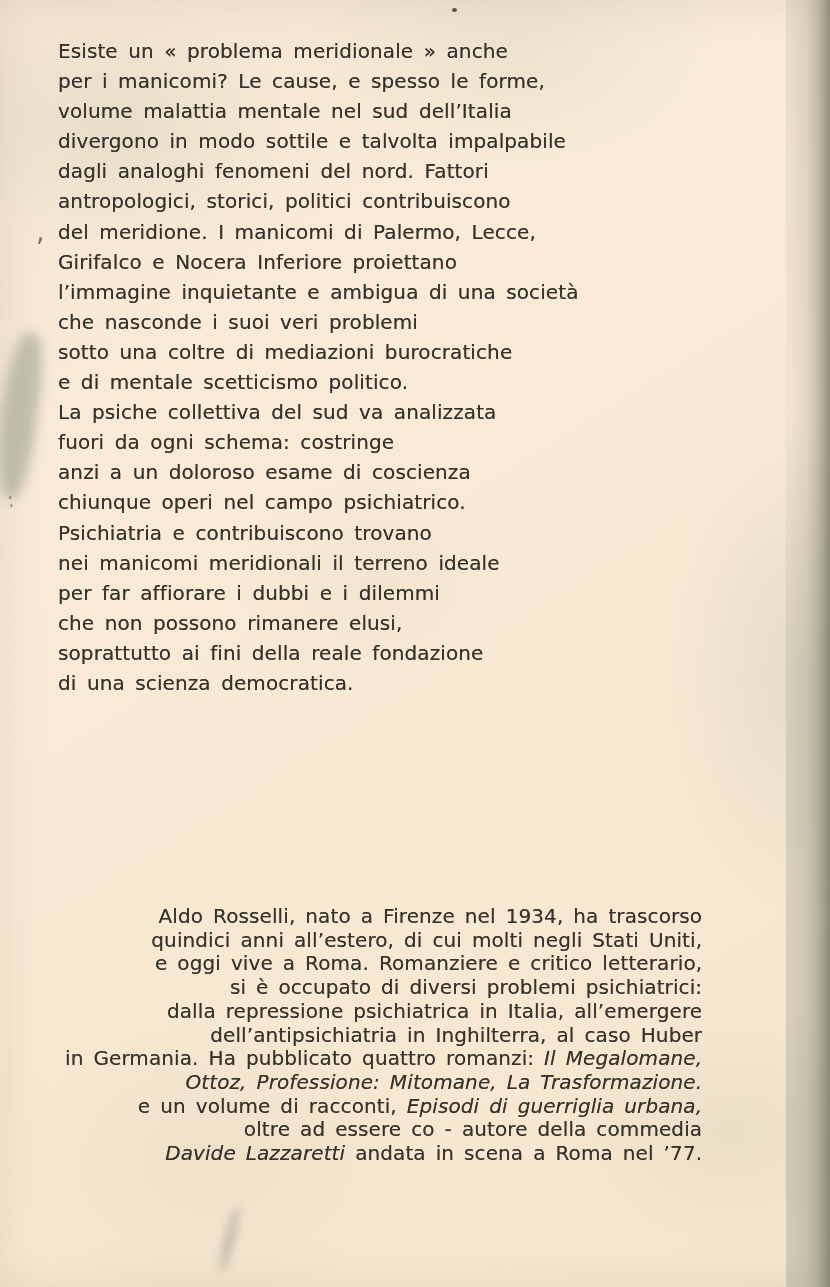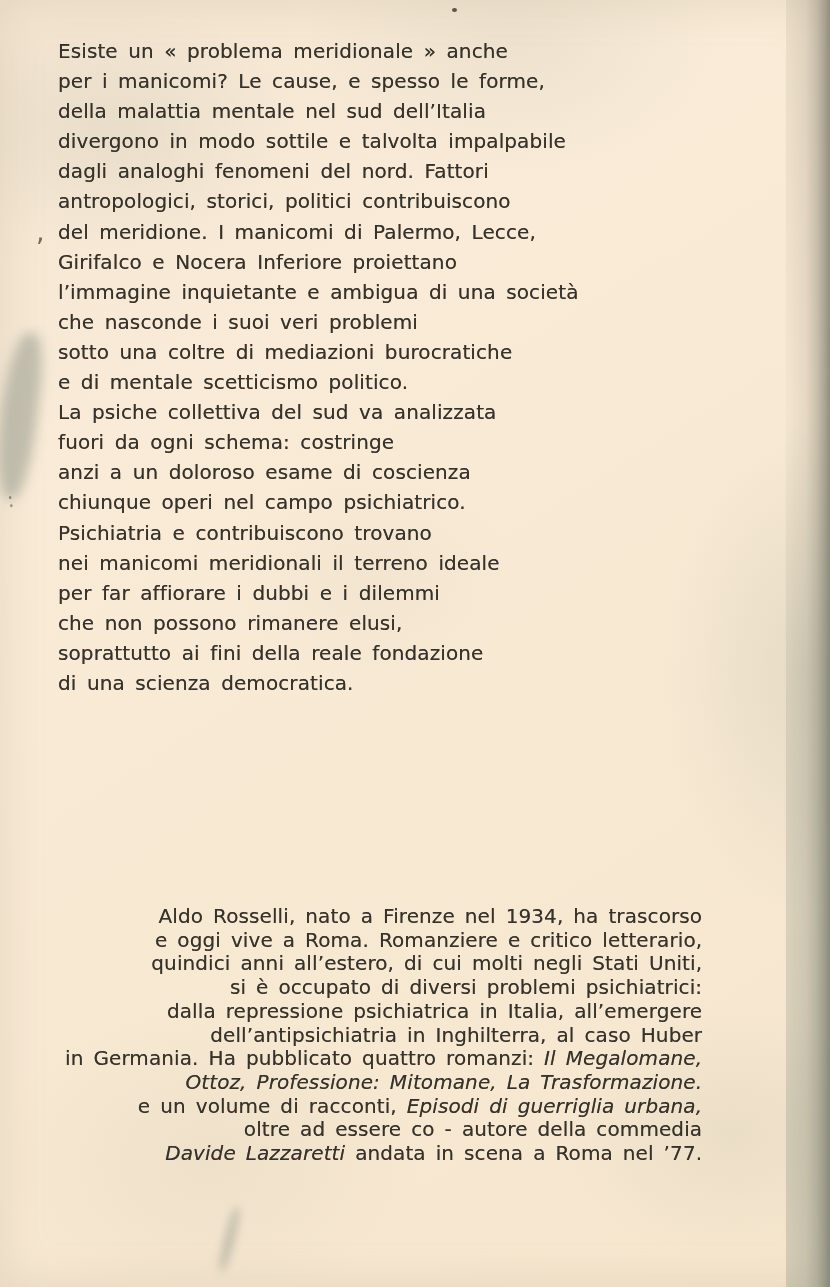--- a/index.html
+++ b/index.html
@@ -103,21 +103,21 @@
   <div class="streak-bottom"></div>
   <div class="speck-top"></div>
 
   <span class="stray stray-comma">,</span>
 
   <span class="stray stray-colon">:</span>
 
   <div class="text-block blurb">
       <div class="line"><span>Esiste un « problema meridionale » anche</span></div>
       <div class="line"><span>per i manicomi? Le cause, e spesso le forme,</span></div>
-      <div class="line"><span>della malattia mentale nel sud dell’Italia</span></div>
+      <div class="line"><span>volume malattia mentale nel sud dell’Italia</span></div>
       <div class="line"><span>divergono in modo sottile e talvolta impalpabile</span></div>
       <div class="line"><span>dagli analoghi fenomeni del nord. Fattori</span></div>
       <div class="line"><span>antropologici, storici, politici contribuiscono</span></div>
       <div class="line"><span>del meridione. I manicomi di Palermo, Lecce,</span></div>
       <div class="line"><span>Girifalco e Nocera Inferiore proiettano</span></div>
       <div class="line"><span>l’immagine inquietante e ambigua di una società</span></div>
       <div class="line"><span>che nasconde i suoi veri problemi</span></div>
       <div class="line"><span>sotto una coltre di mediazioni burocratiche</span></div>
       <div class="line"><span>e di mentale scetticismo politico.</span></div>
       <div class="line"><span>La psiche collettiva del sud va analizzata</span></div>
@@ -127,22 +127,22 @@
       <div class="line"><span>Psichiatria e contribuiscono trovano</span></div>
       <div class="line"><span>nei manicomi meridionali il terreno ideale</span></div>
       <div class="line"><span>per far affiorare i dubbi e i dilemmi</span></div>
       <div class="line"><span>che non possono rimanere elusi,</span></div>
       <div class="line"><span>soprattutto ai fini della reale fondazione</span></div>
       <div class="line"><span>di una scienza democratica.</span></div>
     </div>
 
   <div class="text-block bio">
       <div class="line"><span>Aldo Rosselli, nato a Firenze nel 1934, ha trascorso</span></div>
+      <div class="line"><span>quindici anni all’estero, di cui molti negli Stati Uniti,</span></div>
       <div class="line"><span>e oggi vive a Roma. Romanziere e critico letterario,</span></div>
-      <div class="line"><span>quindici anni all’estero, di cui molti negli Stati Uniti,</span></div>
       <div class="line"><span>si è occupato di diversi problemi psichiatrici:</span></div>
       <div class="line"><span>dalla repressione psichiatrica in Italia, all’emergere</span></div>
       <div class="line"><span>dell’antipsichiatria in Inghilterra, al caso Huber</span></div>
       <div class="line"><span>in Germania. Ha pubblicato quattro romanzi: </span><i>Il Megalomane,</i></div>
       <div class="line"><i>Ottoz, Professione: Mitomane, La Trasformazione.</i></div>
       <div class="line"><span>e un volume di racconti, </span><i>Episodi di guerriglia urbana,</i></div>
       <div class="line"><span>oltre ad essere co - autore della commedia</span></div>
       <div class="line"><i>Davide Lazzaretti</i><span> andata in scena a Roma nel ’77.</span></div>
     </div>
 

